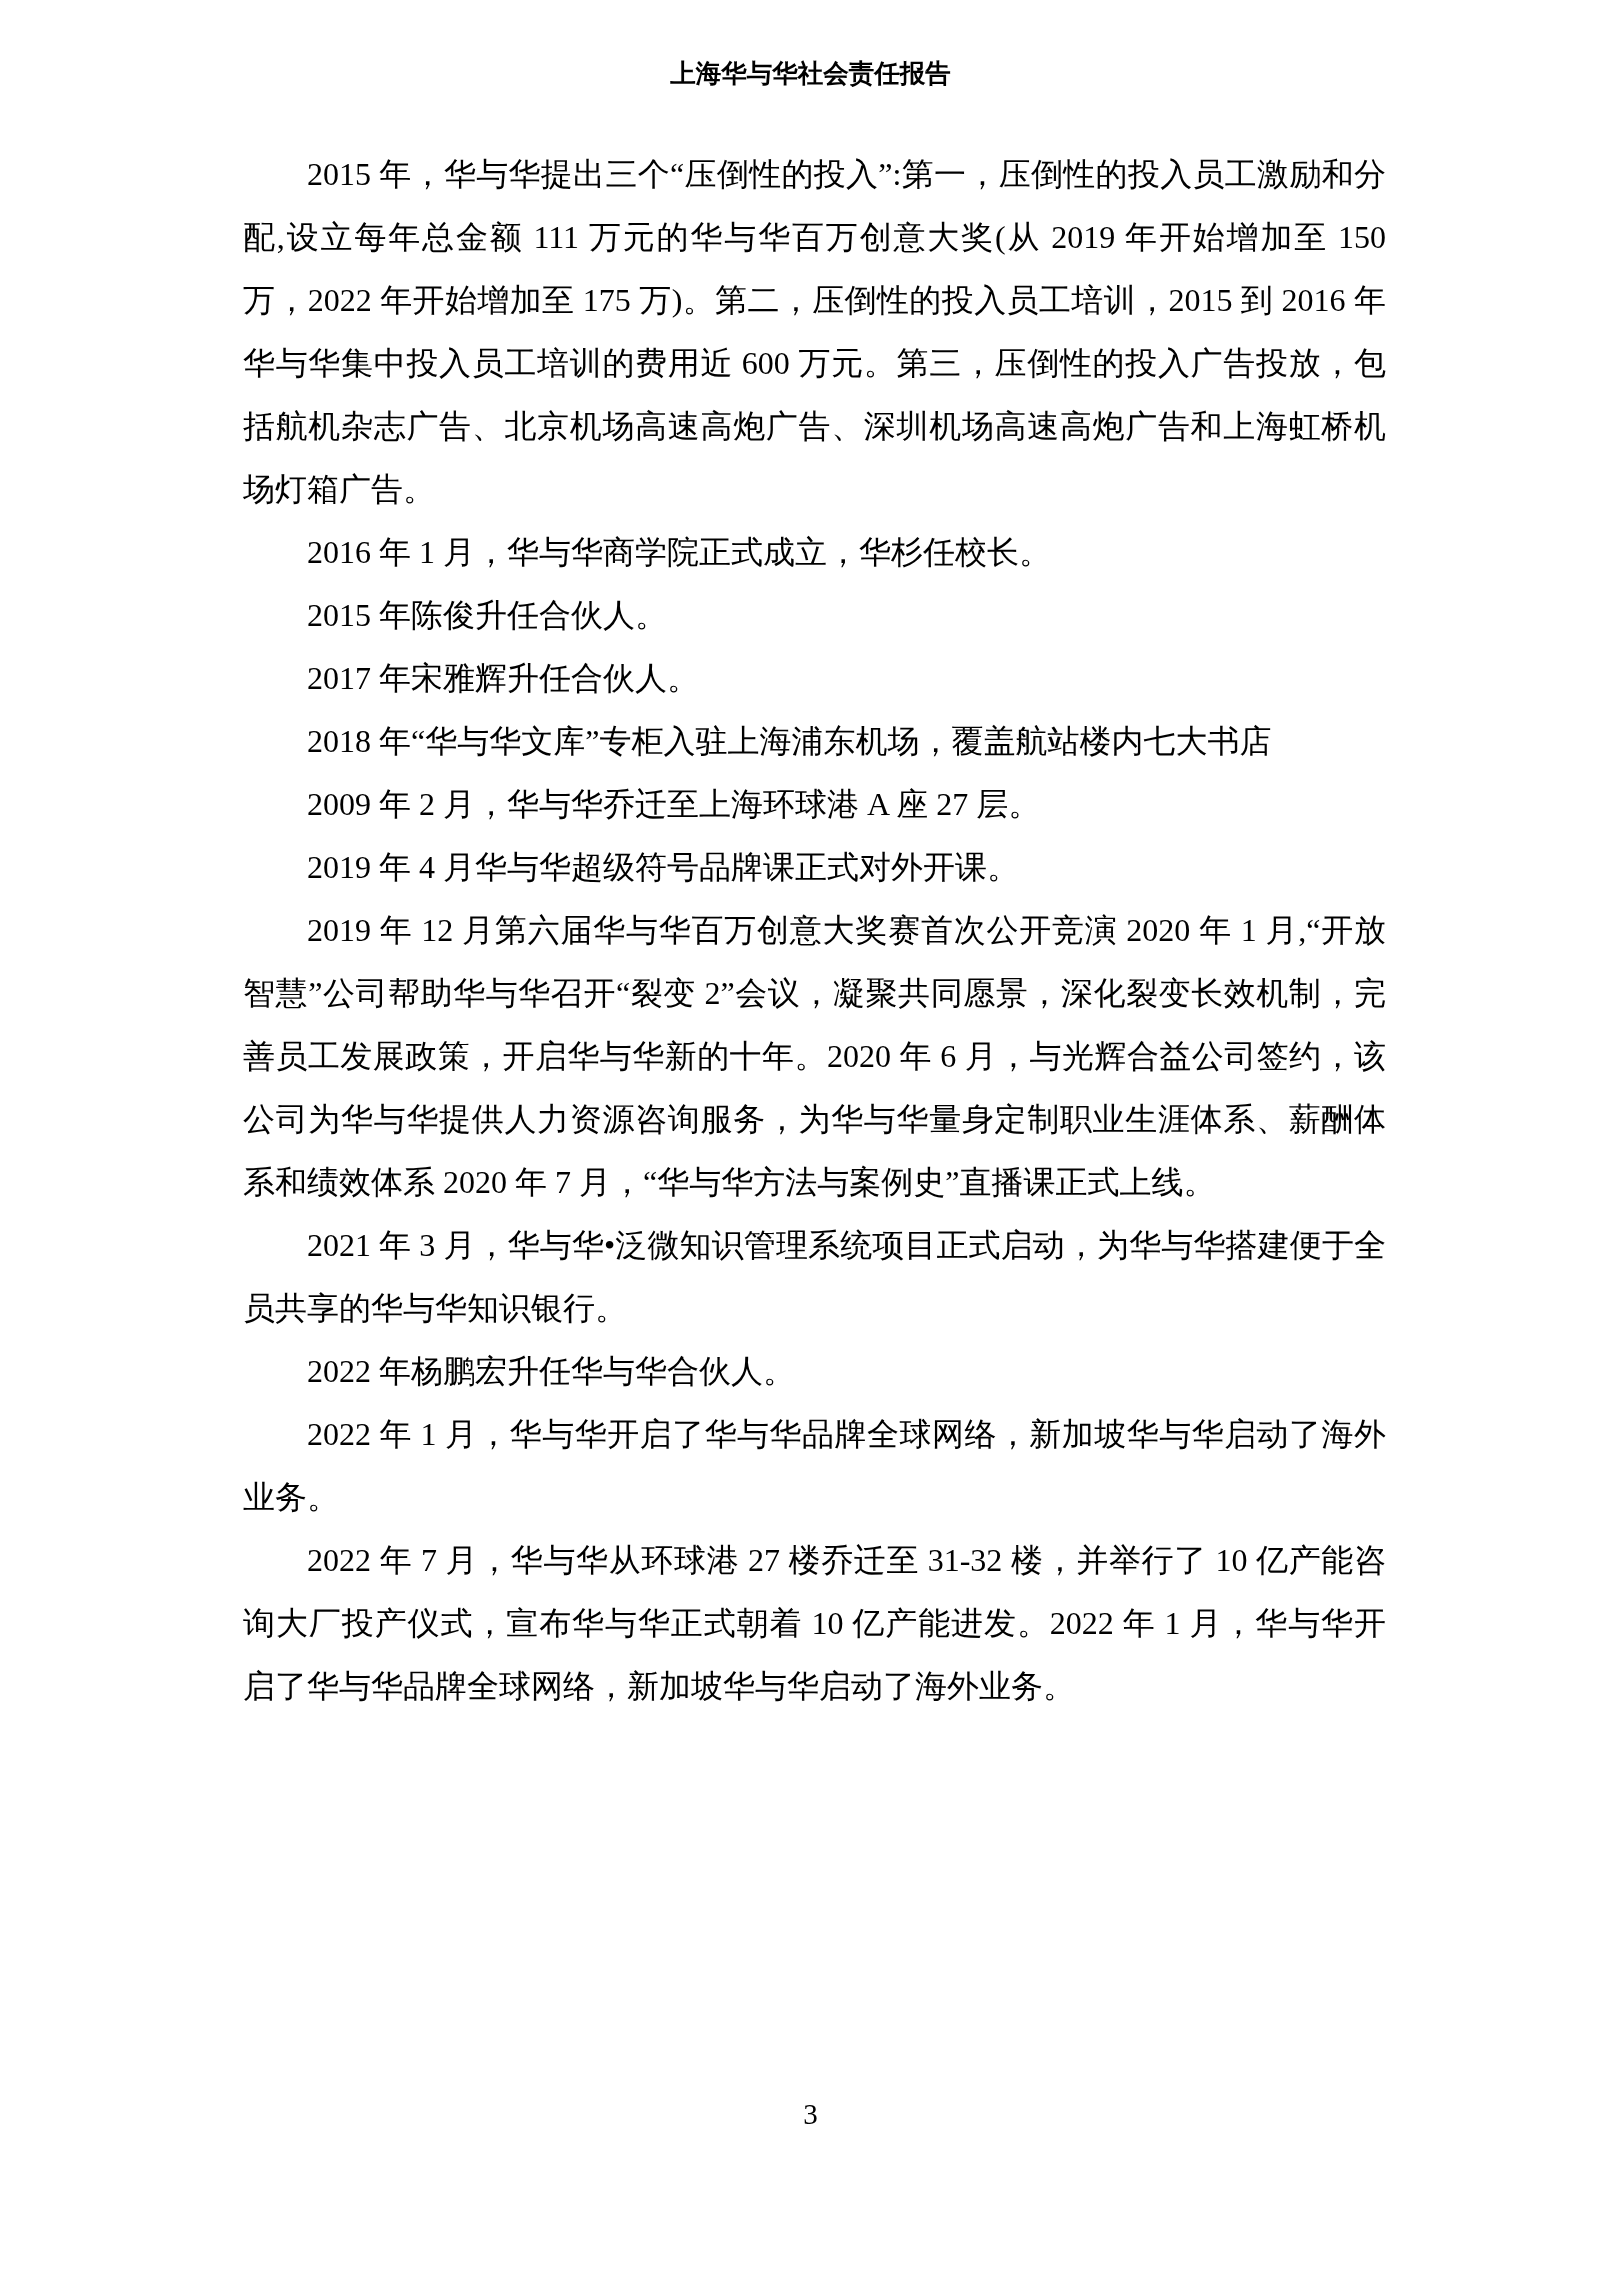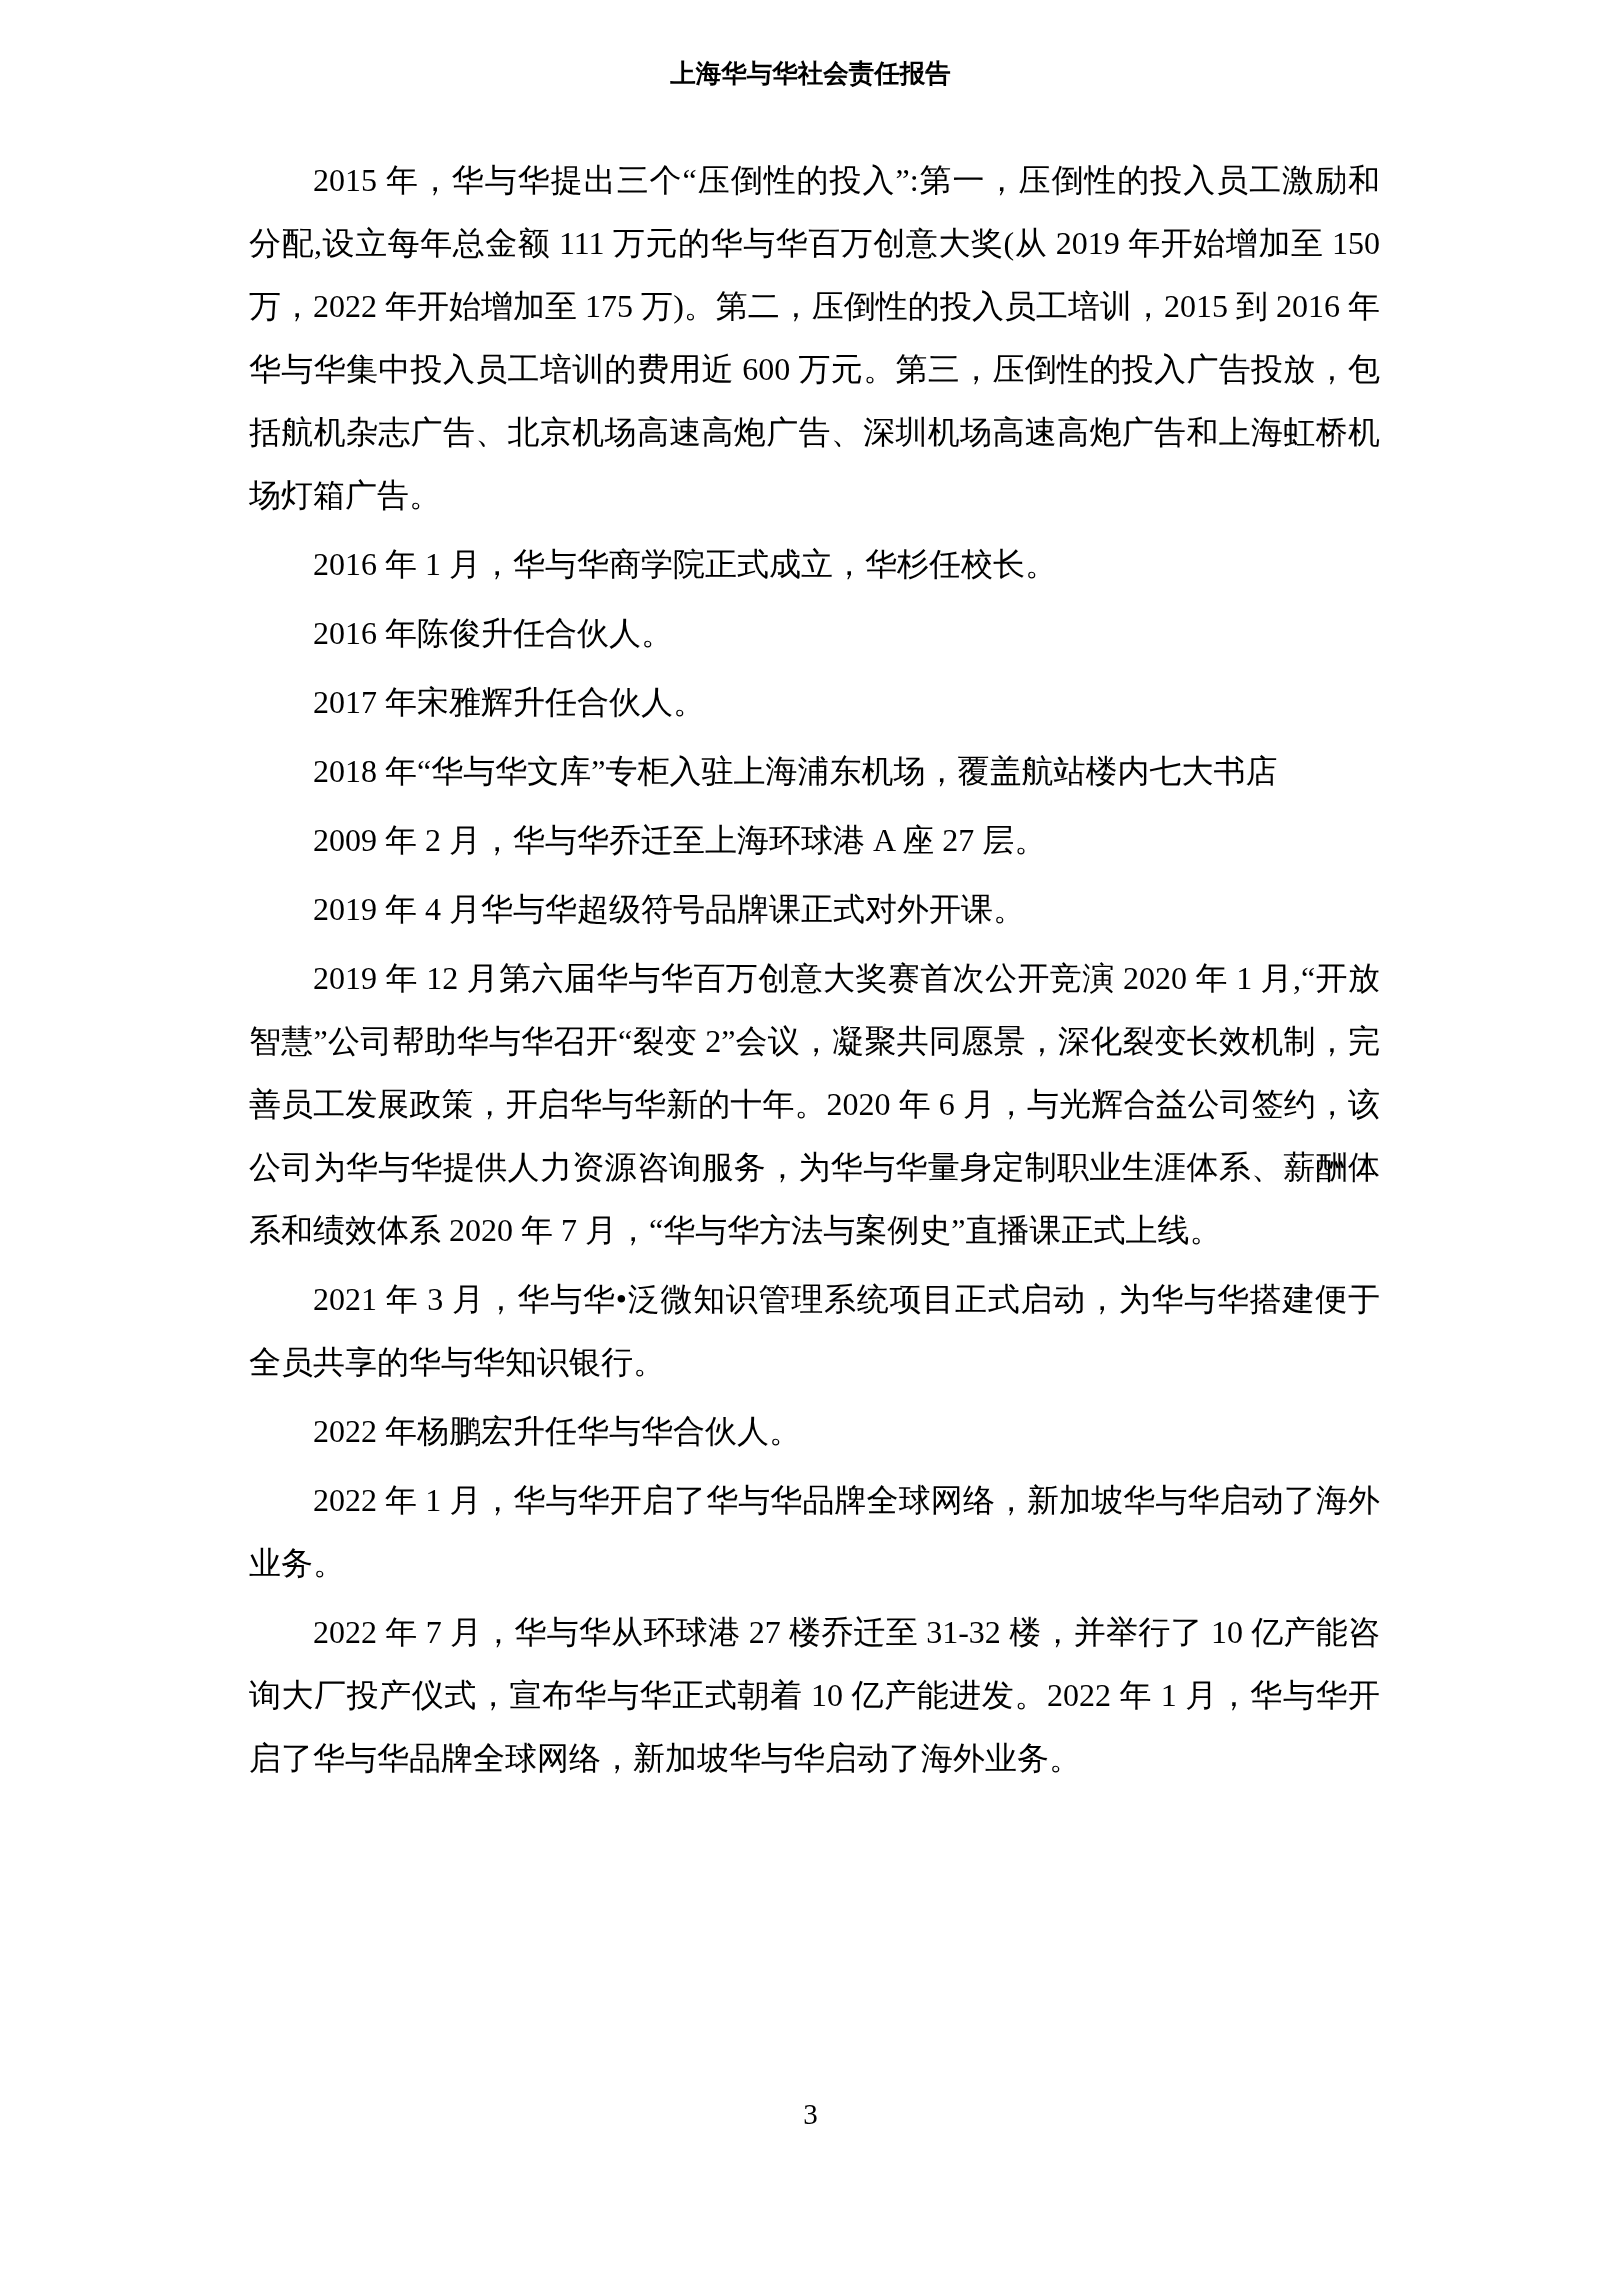--- a/index.html
+++ b/index.html
@@ -28,21 +28,21 @@
     line-height: 37px;
     letter-spacing: 0px;
   }
   .doc-body {
     position: absolute;
     top: 143px;
     left: 243px;
     width: 1143px;
   }
   .doc-body p {
-    margin: 6px;
+    margin: 0;
     padding: 0;
     font-size: 32px;
     line-height: 63px;
     text-align: justify;
     text-indent: 2em;
     word-break: break-word;
   }
   .page-number {
     position: absolute;
     top: 2099px;
@@ -56,21 +56,21 @@
 </head>
 <body>
 
 <div class="page">
 
   <div class="header-title">上海华与华社会责任报告</div>
 
   <div class="doc-body">
     <p>2015 年，华与华提出三个“压倒性的投入”:第一，压倒性的投入员工激励和分配,设立每年总金额 111 万元的华与华百万创意大奖(从 2019 年开始增加至 150 万，2022 年开始增加至 175 万)。第二，压倒性的投入员工培训，2015 到 2016 年华与华集中投入员工培训的费用近 600 万元。第三，压倒性的投入广告投放，包括航机杂志广告、北京机场高速高炮广告、深圳机场高速高炮广告和上海虹桥机场灯箱广告。</p>
     <p>2016 年 1 月，华与华商学院正式成立，华杉任校长。</p>
-    <p>2016 年陈俊升任合伙人。</p>
+    <p>2015 年陈俊升任合伙人。</p>
     <p>2017 年宋雅辉升任合伙人。</p>
     <p>2018 年“华与华文库”专柜入驻上海浦东机场，覆盖航站楼内七大书店</p>
     <p>2009 年 2 月，华与华乔迁至上海环球港 A 座 27 层。</p>
     <p>2019 年 4 月华与华超级符号品牌课正式对外开课。</p>
     <p>2019 年 12 月第六届华与华百万创意大奖赛首次公开竞演 2020 年 1 月,“开放智慧”公司帮助华与华召开“裂变 2”会议，凝聚共同愿景，深化裂变长效机制，完善员工发展政策，开启华与华新的十年。2020 年 6 月，与光辉合益公司签约，该公司为华与华提供人力资源咨询服务，为华与华量身定制职业生涯体系、薪酬体系和绩效体系 2020 年 7 月，“华与华方法与案例史”直播课正式上线。</p>
     <p>2021 年 3 月，华与华•泛微知识管理系统项目正式启动，为华与华搭建便于全员共享的华与华知识银行。</p>
     <p>2022 年杨鹏宏升任华与华合伙人。</p>
     <p>2022 年 1 月，华与华开启了华与华品牌全球网络，新加坡华与华启动了海外业务。</p>
     <p>2022 年 7 月，华与华从环球港 27 楼乔迁至 31-32 楼，并举行了 10 亿产能咨询大厂投产仪式，宣布华与华正式朝着 10 亿产能进发。2022 年 1 月，华与华开启了华与华品牌全球网络，新加坡华与华启动了海外业务。</p>
   </div>

